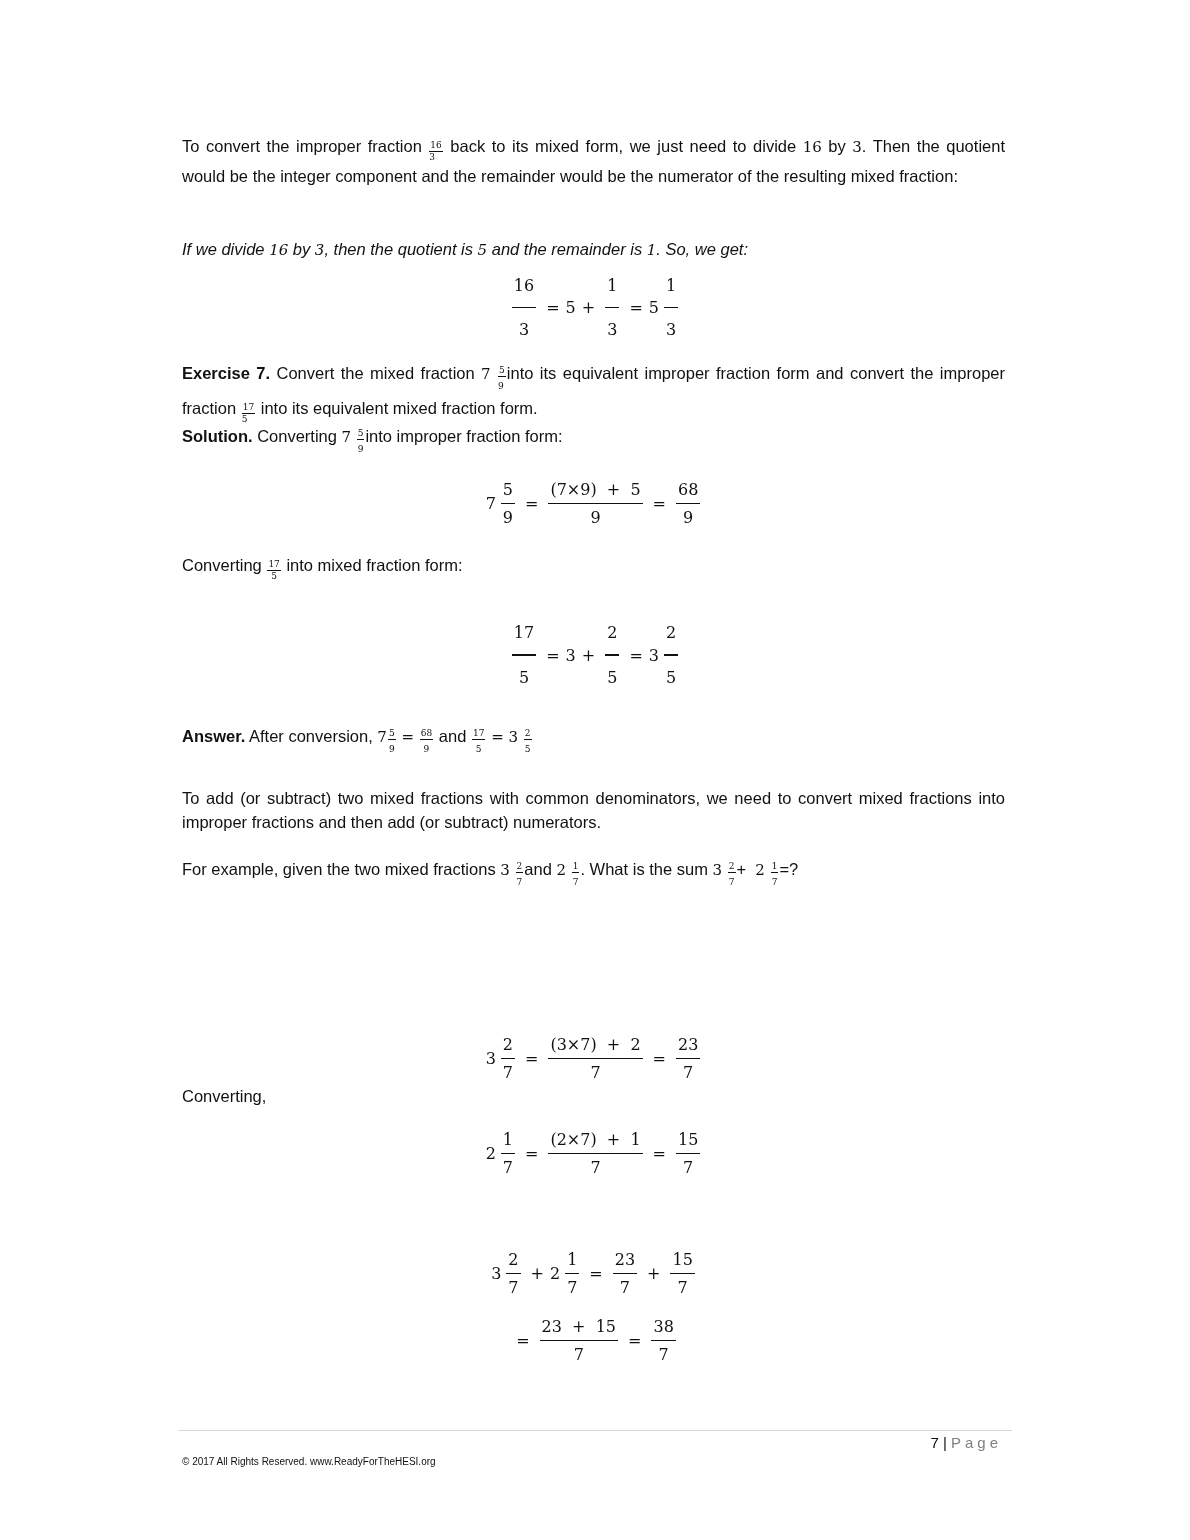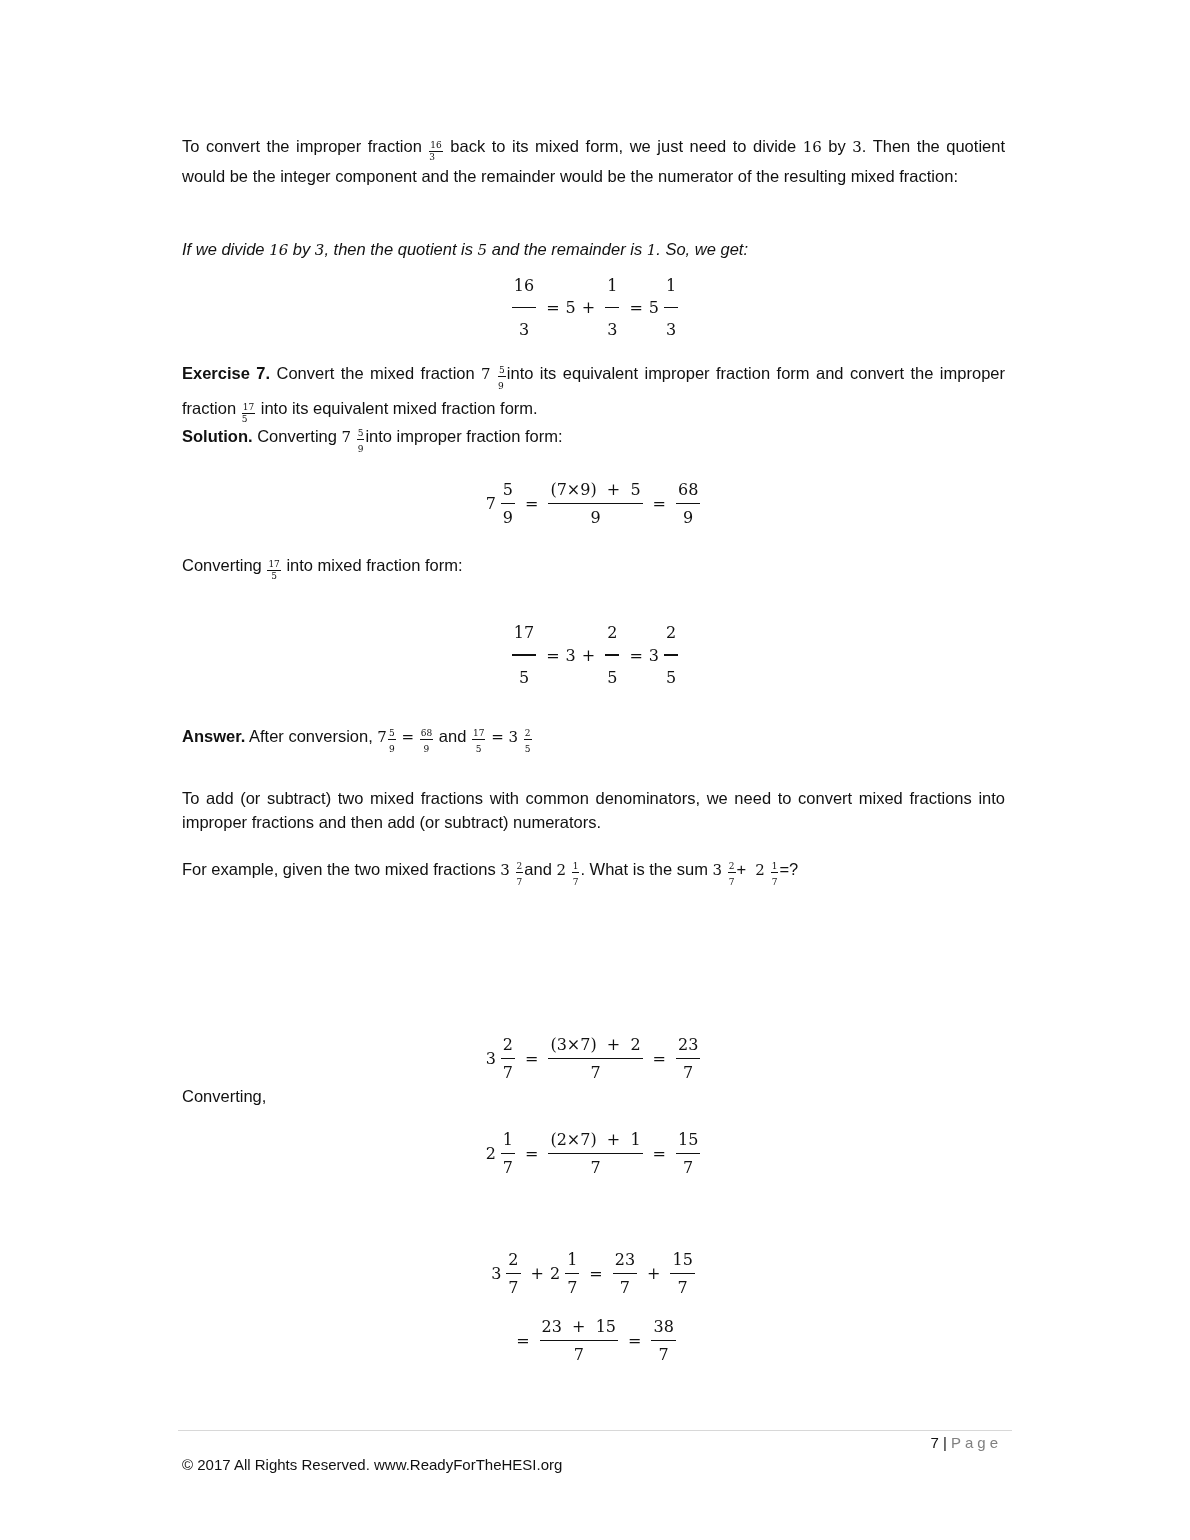--- a/index.html
+++ b/index.html
@@ -22,21 +22,21 @@
   .frac .n { padding: 0 2px 4px; }
   .frac .bar { height: 1px; background: #111; align-self: stretch; }
   .frac .d { padding: 4px 2px 0; }
   .frac.tall .bar { margin: 8px 0; }
   .frac.thick .bar { height: 2px; }
   .op { margin: 0 6px; }
   .whole { margin-right: 1px; }
   .footer-rule { position: absolute; left: 178px; top: 1430px; width: 834px; height: 1px; background: #d8d8d8; }
   .pagenum { position: absolute; right: 188px; top: 1434px; font-size: 15px; color: #111; }
   .pagenum .pg { color: #808080; letter-spacing: 4px; }
-  .copyright { position: absolute; left: 182px; top: 1456px; font-size: 15px; }
+  .copyright { position: absolute; left: 182px; top: 1456px; font-size: 10px; }
 </style>
 </head>
 <body>
 
 <div class="page">
 
   <div class="p just" style="top:132px; line-height:28.5px;">
     <span>To convert the improper fraction </span><span class="ifrac"><span class="n">16</span><span class="d">3</span></span><span> back to its mixed form, we just need to divide </span><span class="m">16</span><span> by </span><span class="m">3</span><span>. Then the quotient would be the integer component and the remainder would be the numerator of the resulting mixed fraction:</span>
   </div>
 

